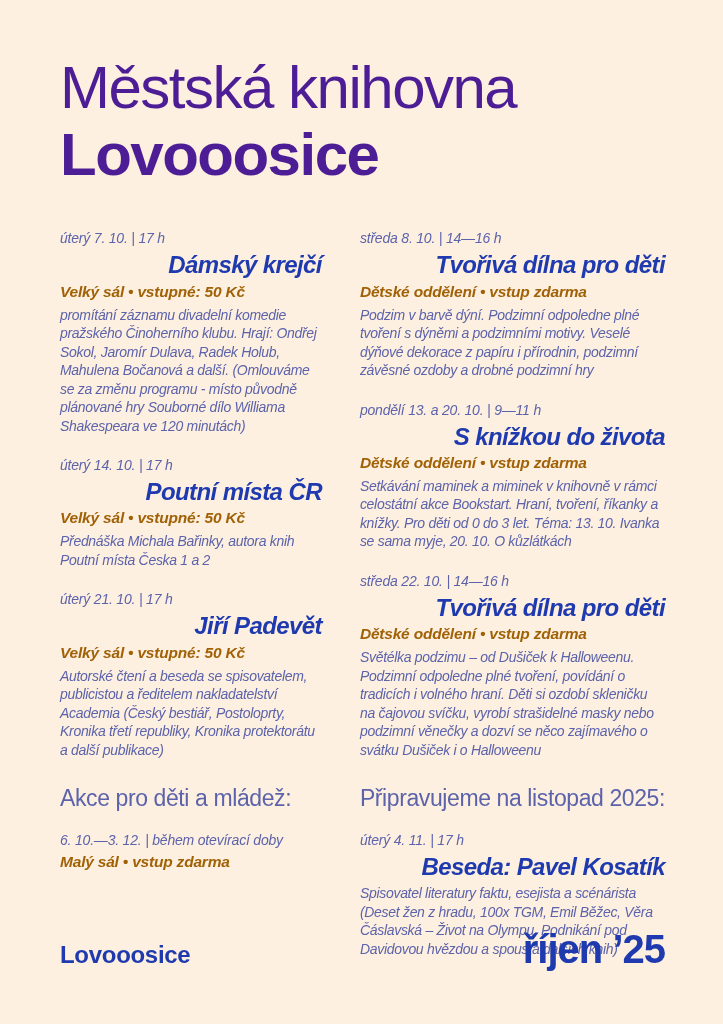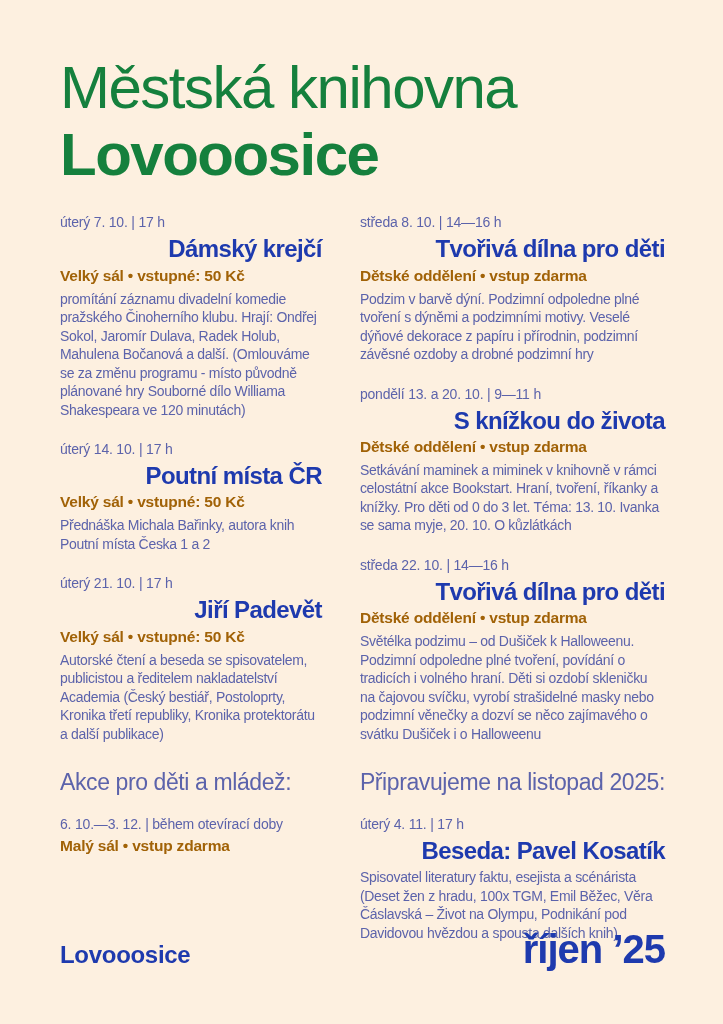--- a/index.html
+++ b/index.html
@@ -14,34 +14,34 @@
     color: #5c63ab;
     padding: 54px 58px 0 60px;
     overflow: hidden;
   }
 
   .masthead { margin: 0 0 26px 0; }
   .masthead-line {
     font-size: 60px;
     line-height: 1.12;
     letter-spacing: -1.5px;
-    color: #15803d;
+    color: #4c1d95;
     white-space: nowrap;
   }
   .masthead-line.regular { font-weight: 400; }
   .masthead-line.bold { font-weight: 700; }
 
   .columns {
     display: grid;
     grid-template-columns: 1fr 1fr;
     column-gap: 38px;
     align-items: start;
   }
 
-  .event { margin: 0 0 22px 0; }
+  .event { margin: 16px 0 22px 0; font-style: italic; }
   .event-date {
     font-size: 14px;
     letter-spacing: -0.2px;
     margin-bottom: 5px;
   }
   .event-title {
     margin: 0 0 4px 0;
     font-size: 24px;
     font-weight: 700;
     line-height: 1.14;

